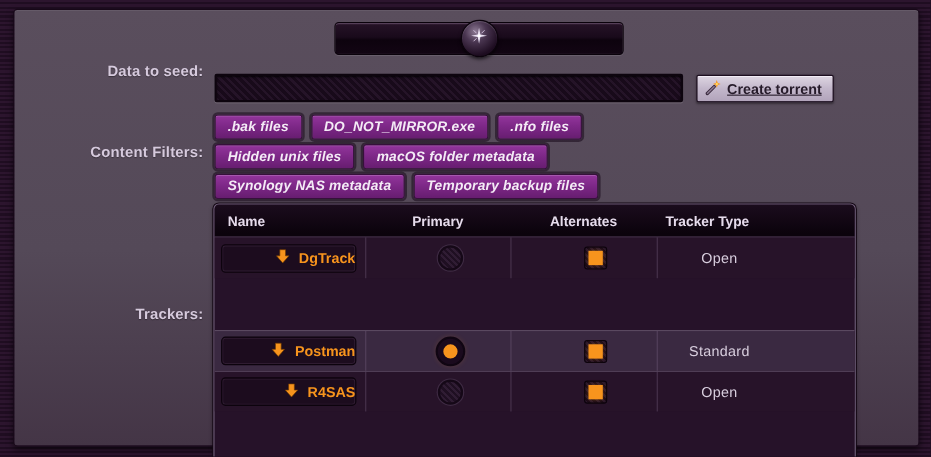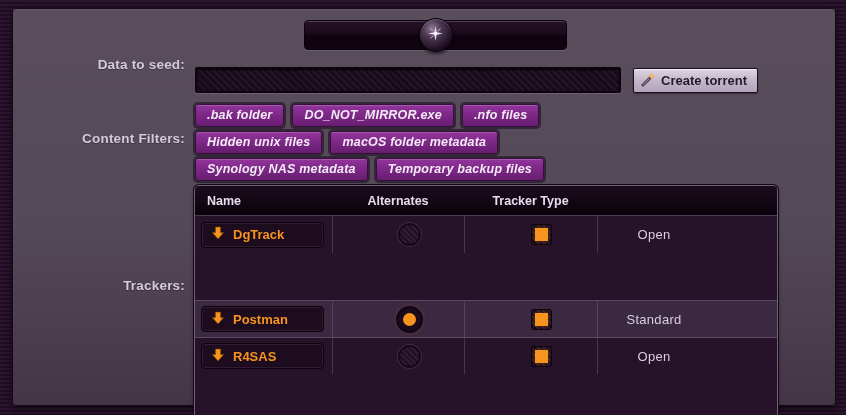--- a/index.html
+++ b/index.html
@@ -49,20 +49,21 @@
     font-family:"Liberation Sans","DejaVu Sans",sans-serif;
   }
   .create-btn {
     position:absolute; left:620px; top:59px; height:25px; padding:0 10px 0 7px;
     display:flex; align-items:center; gap:5px;
     background:linear-gradient(180deg,#ded6e2 0%,#c3b7cb 50%,#b2a4bb 100%);
     border:1px solid #1d0f20; border-radius:2px;
     box-shadow:inset 0 1px 0 #f2ecf6, 0 1px 2px rgba(0,0,0,.4);
     color:#261b2a; font-size:13px; font-weight:bold; cursor:pointer;
     font-family:"Liberation Sans","DejaVu Sans",sans-serif;
+    text-decoration:underline;
   }
   
   .chips {
     position:absolute; left:182px; top:95px; width:468px;
     display:flex; flex-wrap:wrap; column-gap:8px; row-gap:4px;
   }
   .chip {
     padding:3px 11px 4px;
     background:linear-gradient(180deg,#93359c 0%,#7c2786 50%,#671d70 100%);
     border:1px solid #36103b; border-radius:3px;
@@ -93,20 +94,21 @@
   .trow.light { background:#3a2941;margin-top:47px; }
   .cell { height:100%; display:flex; align-items:center; justify-content:center; }
   .cell + .cell { border-left:1px solid rgba(130,108,140,.38);padding-left:21px; }
   .cell.name { justify-content:flex-start; padding-left:6px; }
   .name-btn {
     display:flex; align-items:center; gap:8px; width:123px; height:26px; padding-left:9px;
     background:#1c0c1e; border:1px solid #0c030d; border-radius:4px;
     box-shadow:inset 0 0 0 1px rgba(160,125,170,.14);
     color:#f7941d; font-size:13px; font-weight:bold; cursor:pointer;
     font-family:"Liberation Sans","DejaVu Sans",sans-serif;
+    justify-content:flex-end;
   }
   .type-text { color:#d8cede; font-size:13px; letter-spacing:.3px; }
   .none-text { color:#c6bacd; font-size:13px; font-style:italic; margin:0 auto; }
   
   .radio {
     width:23px; height:23px; border-radius:50%; cursor:pointer;
     background-color:#1f0f22;
     background-image:repeating-linear-gradient(45deg, rgba(150,110,160,.14) 0 2px, rgba(0,0,0,0) 2px 4px);
     border:2px solid #150817; box-shadow:0 0 0 1px rgba(90,70,100,.45);
   }
@@ -151,33 +153,34 @@
           <path d="M2.2 12.8 L8.2 6.8" stroke="#8b7a92" stroke-width="1.4" stroke-linecap="round"></path>
           <path d="M10.6 0.8 L11.5 3.4 L14.1 4.3 L11.5 5.2 L10.6 7.8 L9.7 5.2 L7.1 4.3 L9.7 3.4 Z" fill="#f7941d"></path>
           <circle cx="10.6" cy="4.3" r="1.1" fill="#ffd95e"></circle>
         </svg>
       </span>
       <span>Create torrent</span>
     </button>
 
     <div class="flabel" style="top:122px;">Content Filters:</div>
     <div class="chips">
-      <span class="chip">.bak folder</span>
+      <span class="chip">.bak files</span>
       <span class="chip">DO_NOT_MIRROR.exe</span>
       <span class="chip">.nfo files</span>
       <span class="chip">Hidden unix files</span>
       <span class="chip">macOS folder metadata</span>
       <span class="chip">Synology NAS metadata</span>
       <span class="chip">Temporary backup files</span>
     </div>
 
     <div class="flabel" style="top:269px;">Trackers:</div>
     <div class="ttable">
       <div class="thead">
         <div class="th left">Name</div>
+        <div class="th center">Primary</div>
         <div class="th center">Alternates</div>
         <div class="th center">Tracker Type</div>
       </div>
 
       <div class="trow dark">
         <div class="cell name">
           <button class="name-btn">
             <span><svg width="14" height="14" viewBox="0 0 14 14">
                   <path d="M7 13 L1.3 6.6 H4.4 V1 H9.6 V6.6 H12.7 Z" fill="#f7941d" stroke="#6e3a00" stroke-width="0.6"></path>
                 </svg></span>

